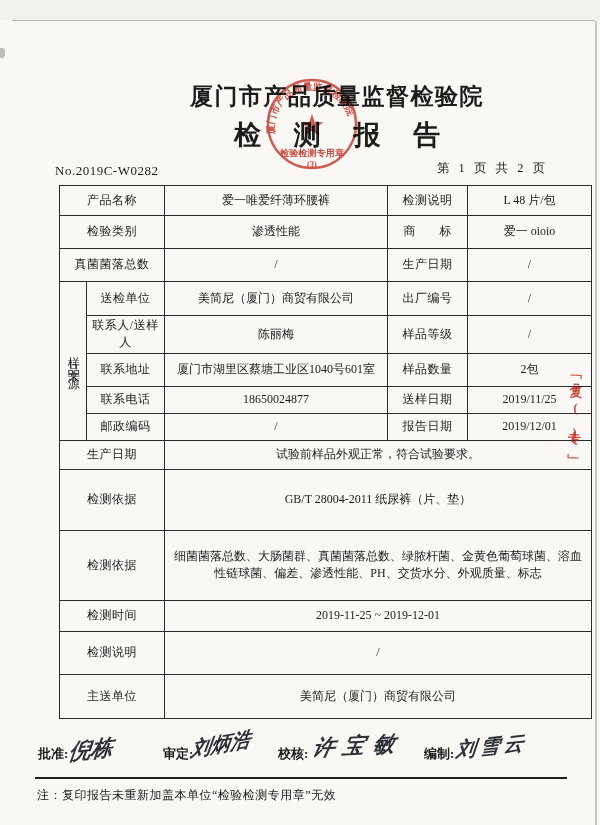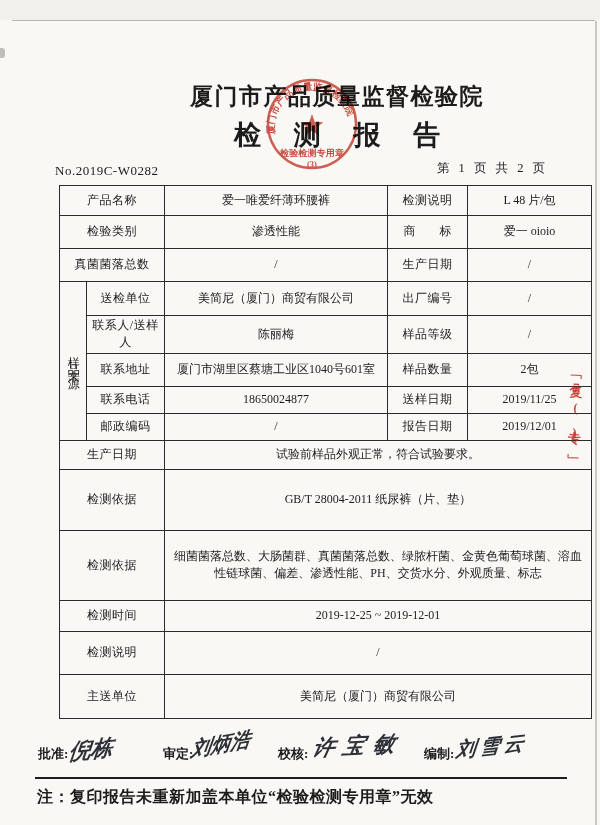--- a/index.html
+++ b/index.html
@@ -51,21 +51,21 @@
 
   
   .footer{position:absolute;left:35px;top:733px;width:532px;height:42px;}
   .sig-label{position:absolute;font-size:13px;font-weight:bold;top:12px;}
   .signature{
     position:absolute;font-size:20px;font-weight:bold;color:#2e3138;
     font-style:italic;transform:rotate(-6deg) skewX(-12deg);
     white-space:nowrap;
   }
   .divider{position:absolute;left:35px;top:777px;width:532px;height:2px;background:#1d1d1d;}
-  .note{position:absolute;left:37px;top:787px;font-size:16px;font-weight:bold;letter-spacing:.5px;}
+  .note{position:absolute;left:37px;top:787px;font-size:12px;font-weight:normal;letter-spacing:.5px;}
 
   
   .margin-note{
     position:absolute;left:565px;top:370px;height:130px;
     writing-mode:vertical-rl;text-orientation:upright;
     color:rgba(196,44,36,.85);font-size:13px;font-weight:bold;
     letter-spacing:5px;transform:rotate(2deg);
   }
 </style>
 </head>
@@ -164,21 +164,21 @@
     <tr style="height:61px">
       <td colspan="2" class="lbl">检测依据</td>
       <td colspan="3" class="left">GB/T 28004-2011 纸尿裤（片、垫）</td>
     </tr>
     <tr style="height:70px">
       <td colspan="2" class="lbl">检测依据</td>
       <td colspan="3" class="left">细菌菌落总数、大肠菌群、真菌菌落总数、绿脓杆菌、金黄色葡萄球菌、溶血性链球菌、偏差、渗透性能、PH、交货水分、外观质量、标志</td>
     </tr>
     <tr style="height:31px">
       <td colspan="2" class="lbl">检测时间</td>
-      <td colspan="3" class="left ind">2019-12-25 ~ 2019-12-01</td>
+      <td colspan="3" class="left ind">2019-11-25 ~ 2019-12-01</td>
     </tr>
     <tr style="height:43px">
       <td colspan="2" class="lbl">检测说明</td>
       <td colspan="3" class="left">/</td>
     </tr>
     <tr style="height:44px">
       <td colspan="2" class="lbl">主送单位</td>
       <td colspan="3" class="left">美简尼（厦门）商贸有限公司</td>
     </tr>
   </tbody>

